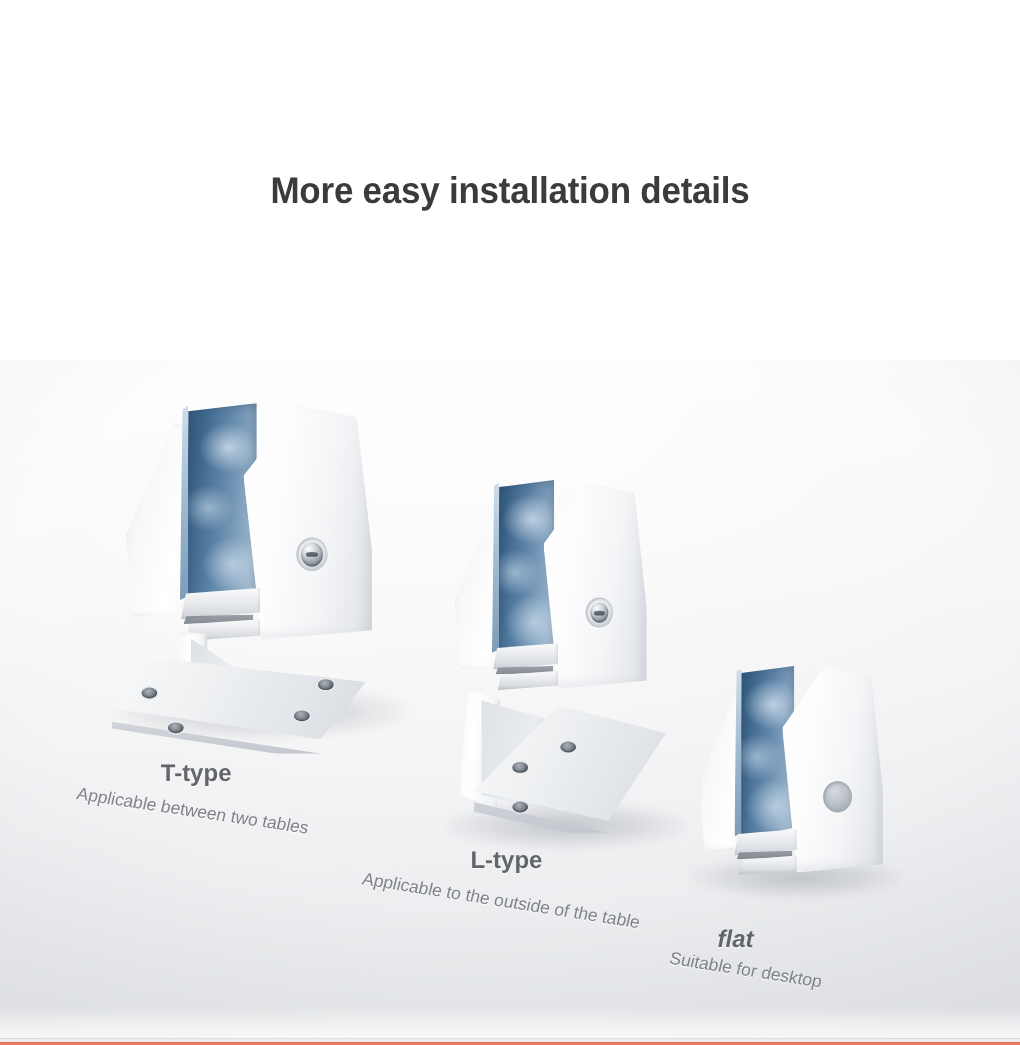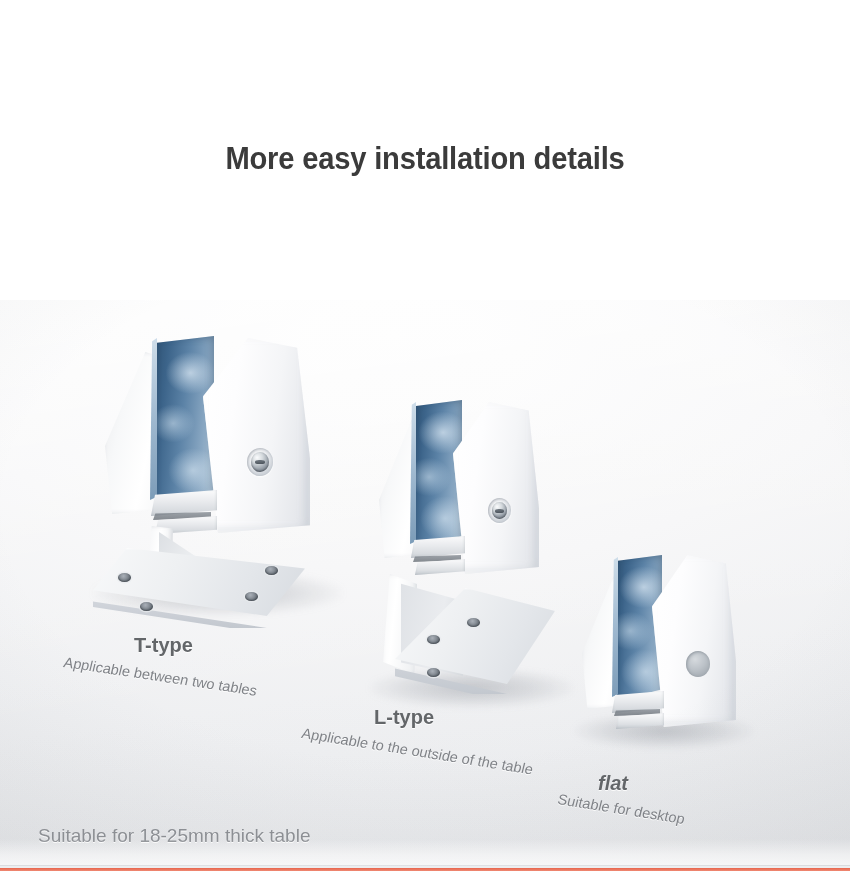--- a/index.html
+++ b/index.html
@@ -325,23 +325,22 @@
       <div class="hinge" style="left:38px; top:168px; width:48px; height:16px;
                   clip-path:polygon(5% 22%, 100% 0%, 100% 76%, 0% 100%);"></div>
     </div>
   </div>
 
   <div class="stage-vignette"></div>
 
   <div class="type-label" style="left:134px; top:334px;">T-type</div>
   <div class="sub-label" style="left:64px; top:354px; transform:rotate(8.5deg) skewX(-5deg);">Applicable between two tables</div>
 
-  <div class="type-label" style="left:374px; top:406px;text-align:center;">L-type</div>
+  <div class="type-label" style="left:392px; top:406px;text-align:center;">L-type</div>
   <div class="sub-label" style="left:302px; top:425px; transform:rotate(9deg) skewX(-5deg);">Applicable to the outside of the table</div>
 
   <div class="type-label" style="left:598px; top:472px;font-style:italic;">flat</div>
   <div class="sub-label" style="left:558px; top:491px; transform:rotate(9deg) skewX(-5deg);">Suitable for desktop</div>
 
-  <div class="footnote" style="left:38px; top:525px;">Suitable for 18-25mm thick table</div>
 
   <div class="bottom-strip"></div>
   <div class="accent-rule"></div>
 </div>
 
 </body></html>

